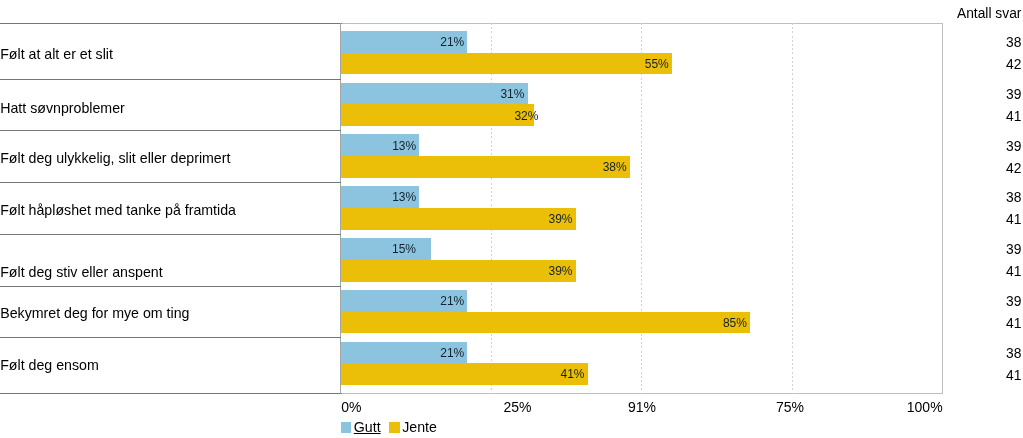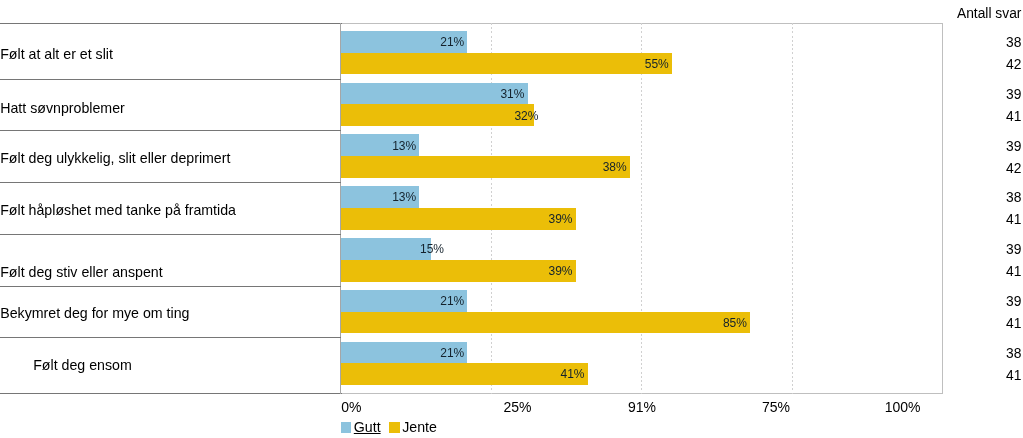--- a/index.html
+++ b/index.html
@@ -101,54 +101,54 @@
       <div class="abs bar-label" style="left: 341.2px; top: 190.29px; width: 74.982px;">13%</div>
       <div class="abs bar bar-yellow" style="left: 341.2px; top: 207.99px; width: 234.546px; background: rgb(235, 190, 8);"></div>
       <div class="abs bar-label" style="left: 341.2px; top: 212.09px; width: 231.346px;">39%</div>
       <div class="abs count-val" style="top: 191.49px;">38</div>
       <div class="abs count-val" style="top: 213.29px;">41</div>
     </div>
     <div class="chart-row">
       <div class="abs row-sep" style="top: 233.88px;"></div>
       <div class="abs cat-label" style="top: 265px;">Følt deg stiv eller anspent</div>
       <div class="abs bar bar-blue" style="left: 341.2px; top: 237.97px; width: 90.21px; background: rgb(140, 195, 222);"></div>
-      <div class="abs bar-label" style="left: 357px; top: 242.07px; width: 87.01px;">15%</div>
+      <div class="abs bar-label" style="left: 329px; top: 242.07px; width: 87.01px;">15%</div>
       <div class="abs bar bar-yellow" style="left: 341.2px; top: 259.77px; width: 234.546px; background: rgb(235, 190, 8);"></div>
       <div class="abs bar-label" style="left: 341.2px; top: 263.87px; width: 231.346px;">39%</div>
       <div class="abs count-val" style="top: 243.27px;">39</div>
       <div class="abs count-val" style="top: 265.07px;">41</div>
     </div>
     <div class="chart-row">
       <div class="abs row-sep" style="top: 285.66px;"></div>
       <div class="abs cat-label" style="top: 306.15px;">Bekymret deg for mye om ting</div>
       <div class="abs bar bar-blue" style="left: 341.2px; top: 289.75px; width: 126.294px; background: rgb(140, 195, 222);"></div>
       <div class="abs bar-label" style="left: 341.2px; top: 293.85px; width: 123.094px;">21%</div>
       <div class="abs bar bar-yellow" style="left: 341.2px; top: 311.55px; width: 408.952px; background: rgb(235, 190, 8);"></div>
       <div class="abs bar-label" style="left: 341.2px; top: 315.65px; width: 405.752px;">85%</div>
       <div class="abs count-val" style="top: 295.05px;">39</div>
       <div class="abs count-val" style="top: 316.85px;">41</div>
     </div>
     <div class="chart-row">
       <div class="abs row-sep" style="top: 337.44px;"></div>
-      <div class="abs cat-label" style="top: 357.93px; padding-left: 33px;">Følt deg ensom</div>
+      <div class="abs cat-label" style="top: 357.93px;">Følt deg ensom</div>
       <div class="abs bar bar-blue" style="left: 341.2px; top: 341.53px; width: 126.294px; background: rgb(140, 195, 222);"></div>
       <div class="abs bar-label" style="left: 341.2px; top: 345.63px; width: 123.094px;">21%</div>
       <div class="abs bar bar-yellow" style="left: 341.2px; top: 363.33px; width: 246.574px; background: rgb(235, 190, 8);"></div>
       <div class="abs bar-label" style="left: 341.2px; top: 367.43px; width: 243.374px;">41%</div>
       <div class="abs count-val" style="top: 346.83px;">38</div>
       <div class="abs count-val" style="top: 368.63px;">41</div>
     </div>
   </div>
 
   <div id="xticks">
     <div class="abs xtick" style="left: 341.2px; text-align: left;">0%</div>
     <div class="abs xtick" style="left: 451.55px; text-align: right;">25%</div>
     <div class="abs xtick" style="left: 601.9px; text-align: center;">91%</div>
-    <div class="abs xtick" style="left: 762px; text-align: left;">75%</div>
-    <div class="abs xtick" style="left: 862.6px; ">100%</div>
+    <div class="abs xtick" style="left: 724px; text-align: right;">75%</div>
+    <div class="abs xtick" style="left: 862.6px; text-align: right;">100%</div>
   </div>
 
   <div id="legend">
     <div class="abs legend-swatch" style="left: 340.5px; background: rgb(140, 195, 222);"></div>
     <div class="abs legend-text" style="left: 353.8px; text-decoration: underline;">Gutt</div>
     <div class="abs legend-swatch" style="left: 388.913px; background: rgb(235, 190, 8);"></div>
     <div class="abs legend-text" style="left: 402.212px;">Jente</div>
   </div>
 
   <div class="abs" id="counts-header">Antall svar</div>

